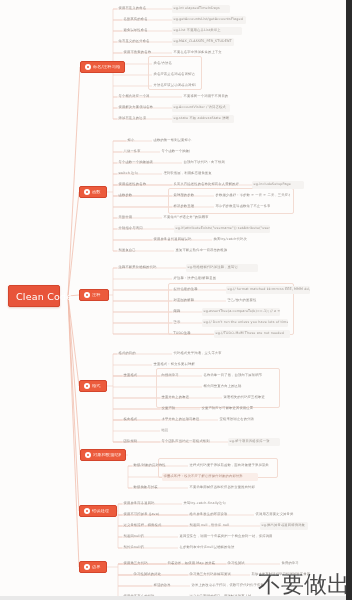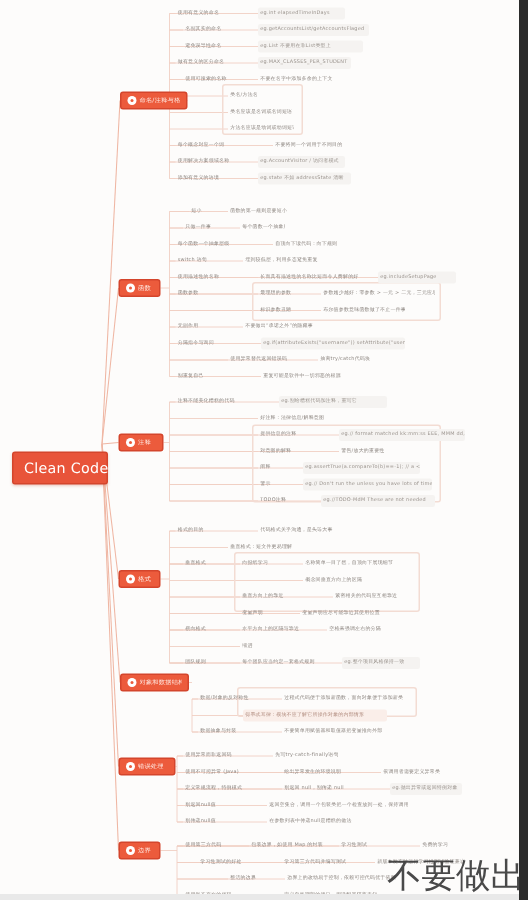--- a/index.html
+++ b/index.html
@@ -246,21 +246,21 @@
         <path d="M118,575 L132,575"></path>
         <path d="M118,575 L188,575"></path>
         <path d="M118,575 L250,575"></path>
         <path d="M118,586 L152,586"></path>
         <path d="M118,586 L190,586"></path>
         <path d="M118,597 L122,597"></path>
         <path d="M118,597 L188,597"></path>
       </g>
   </svg>
 
-  <div class="root" style="left: 8px; top: 301px; width: 64px; height: 22px; box-sizing: border-box; display: flex; align-items: center;">
+  <div class="root" style="left: 8px; top: 285px; width: 52px; height: 22px; box-sizing: border-box; display: flex; align-items: center;">
     <span>Clean Code</span>
   </div>
 
   <div id="branch-layer">
       <div class="branch" style="left: 80px; top: 61px; width: 45px; height: 12px;">
         <span class="bico"></span>
         <span class="blabel">命名/注释与格式</span>
       </div>
       <div class="branch" style="left: 79px; top: 186px; width: 28px; height: 12px;">
         <span class="bico"></span>

